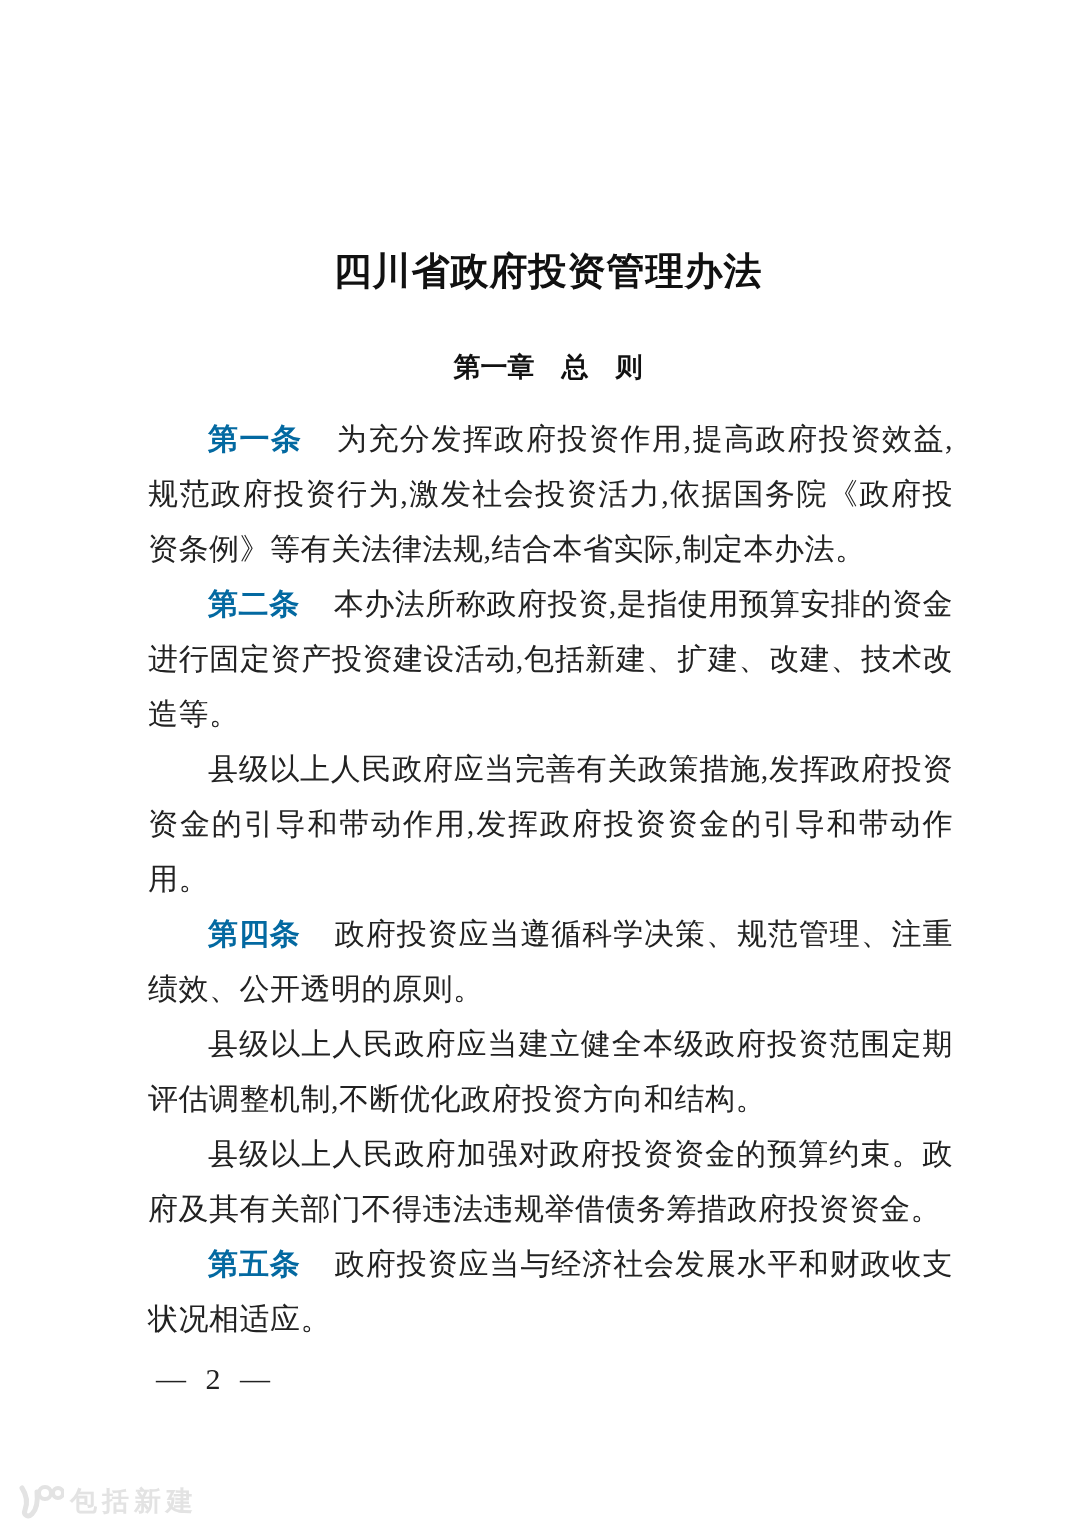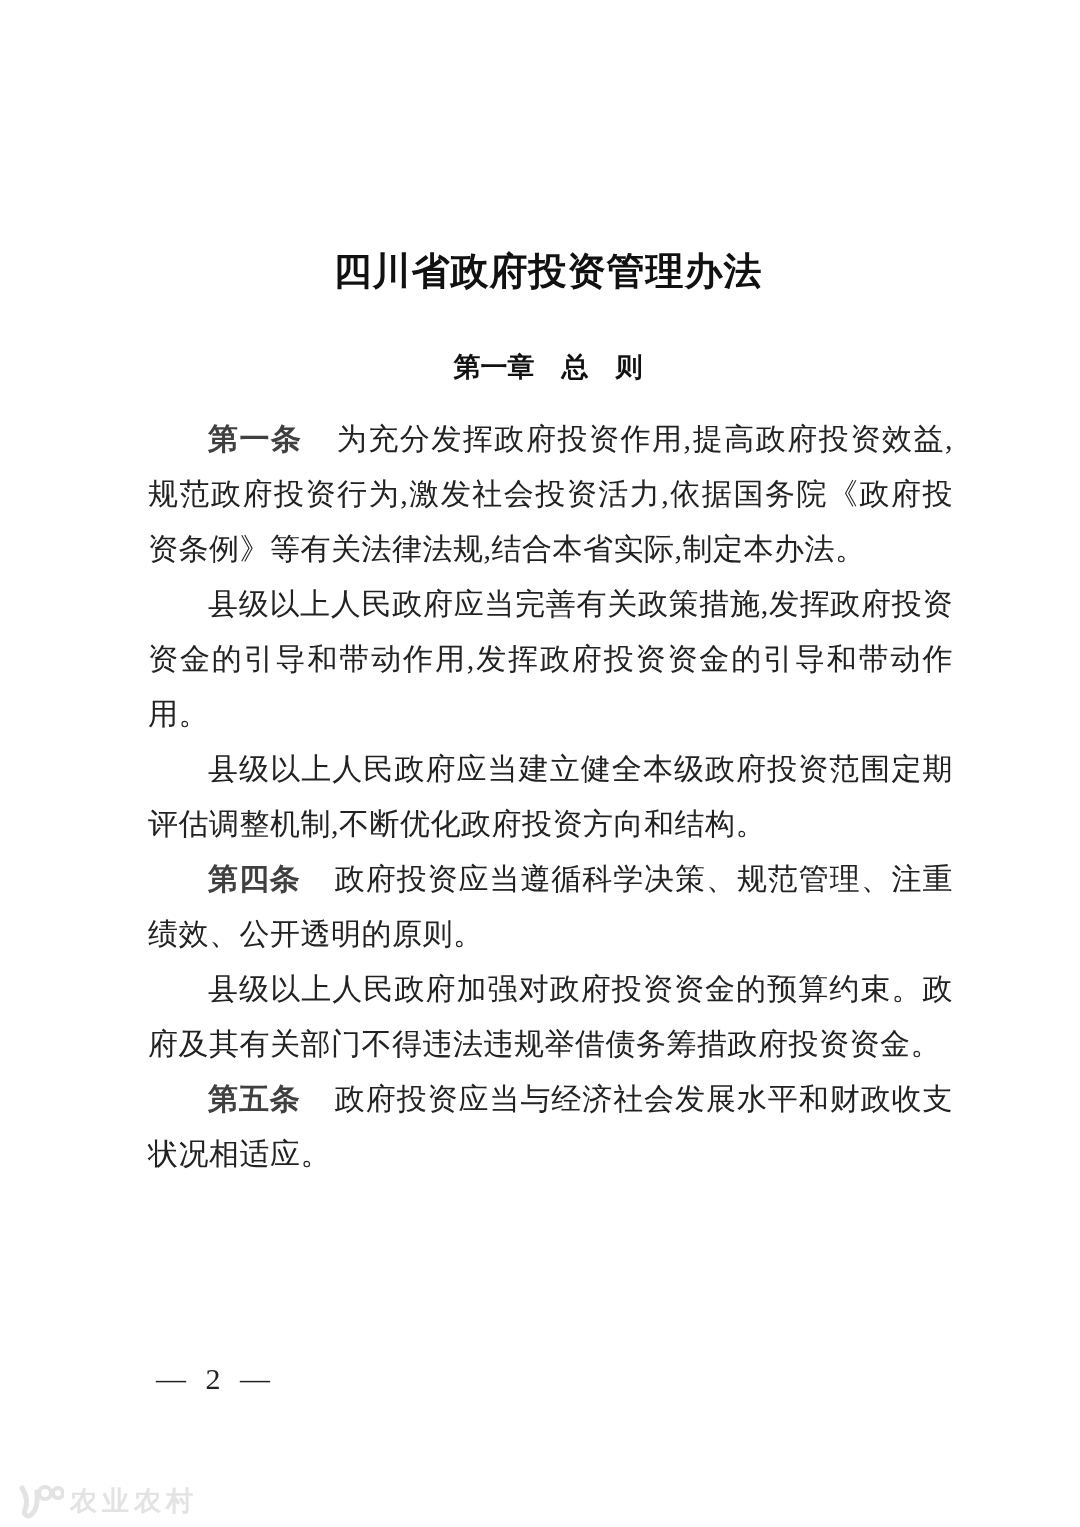--- a/index.html
+++ b/index.html
@@ -51,21 +51,21 @@
     text-align: justify;
     text-justify: inter-ideograph;
     text-indent: 60px;
     letter-spacing: 0.5px;
     color: #222222;
     word-break: break-all;
   }
   .article .label {
     font-weight: 700;
     font-family: "DejaVu Sans", "Liberation Sans", sans-serif;
-    color: #404040;
+    color: #0369a1;
     margin-right: 34px;
   }
   .article .label:empty {
     margin-right: 0;
   }
   .page-number {
     position: absolute;
     left: 148px;
     top: 1362px;
     font-size: 30px;
@@ -99,31 +99,32 @@
 <body>
 
 <div class="page">
 
   <h1 class="doc-title">四川省政府投资管理办法</h1>
 
   <h2 class="chapter-heading">第一章　总　则</h2>
 
   <div class="content">
     <p class="article"><span class="label">第一条</span><span>为充分发挥政府投资作用,提高政府投资效益,规范政府投资行为,激发社会投资活力,依据国务院《政府投资条例》等有关法律法规,结合本省实际,制定本办法。</span></p>
+    <p class="article"><span class="label">第二条</span><span>本办法所称政府投资,是指使用预算安排的资金进行固定资产投资建设活动,包括新建、扩建、改建、技术改造等。</span></p>
     <p class="article"><span class="label"></span><span>县级以上人民政府应当完善有关政策措施,发挥政府投资资金的引导和带动作用,发挥政府投资资金的引导和带动作用。</span></p>
+    <p class="article"><span class="label">第四条</span><span>政府投资应当遵循科学决策、规范管理、注重绩效、公开透明的原则。</span></p>
     <p class="article"><span class="label"></span><span>县级以上人民政府应当建立健全本级政府投资范围定期评估调整机制,不断优化政府投资方向和结构。</span></p>
-    <p class="article"><span class="label">第四条</span><span>政府投资应当遵循科学决策、规范管理、注重绩效、公开透明的原则。</span></p>
     <p class="article"><span class="label"></span><span>县级以上人民政府加强对政府投资资金的预算约束。政府及其有关部门不得违法违规举借债务筹措政府投资资金。</span></p>
     <p class="article"><span class="label">第五条</span><span>政府投资应当与经济社会发展水平和财政收支状况相适应。</span></p>
   </div>
 
   <div class="page-number">— 2 —</div>
 
   <div class="watermark">
     <svg class="wm-logo" viewBox="0 0 48 42" xmlns="http://www.w3.org/2000/svg">
       <path d="M6 8 C10 14, 12 22, 9 30 C7 35, 12 38, 16 34 C20 30, 22 22, 21 12" fill="none" stroke="#e3e3e3" stroke-width="5" stroke-linecap="round"></path>
       <circle cx="29" cy="13" r="6" fill="none" stroke="#e3e3e3" stroke-width="4"></circle>
       <circle cx="42" cy="13" r="5" fill="none" stroke="#e3e3e3" stroke-width="4"></circle>
     </svg>
-    <span class="wm-text">农业农村</span>
+    <span class="wm-text">包括新建</span>
   </div>
 
 </div>
 
 </body></html>

